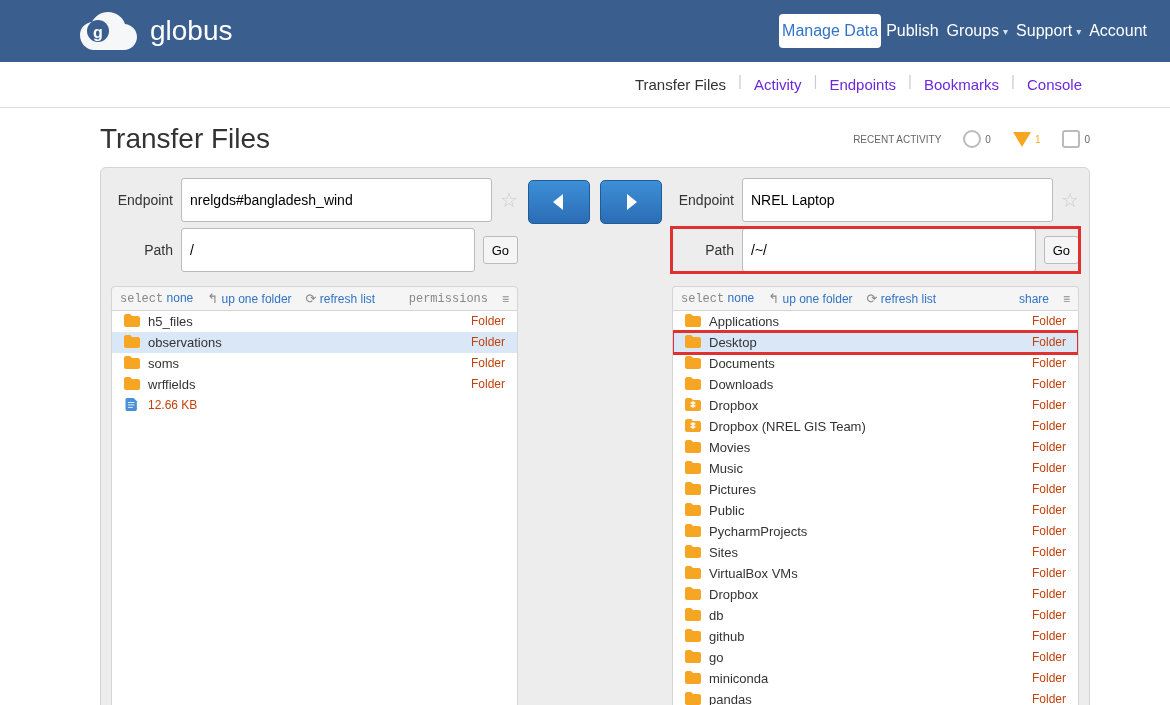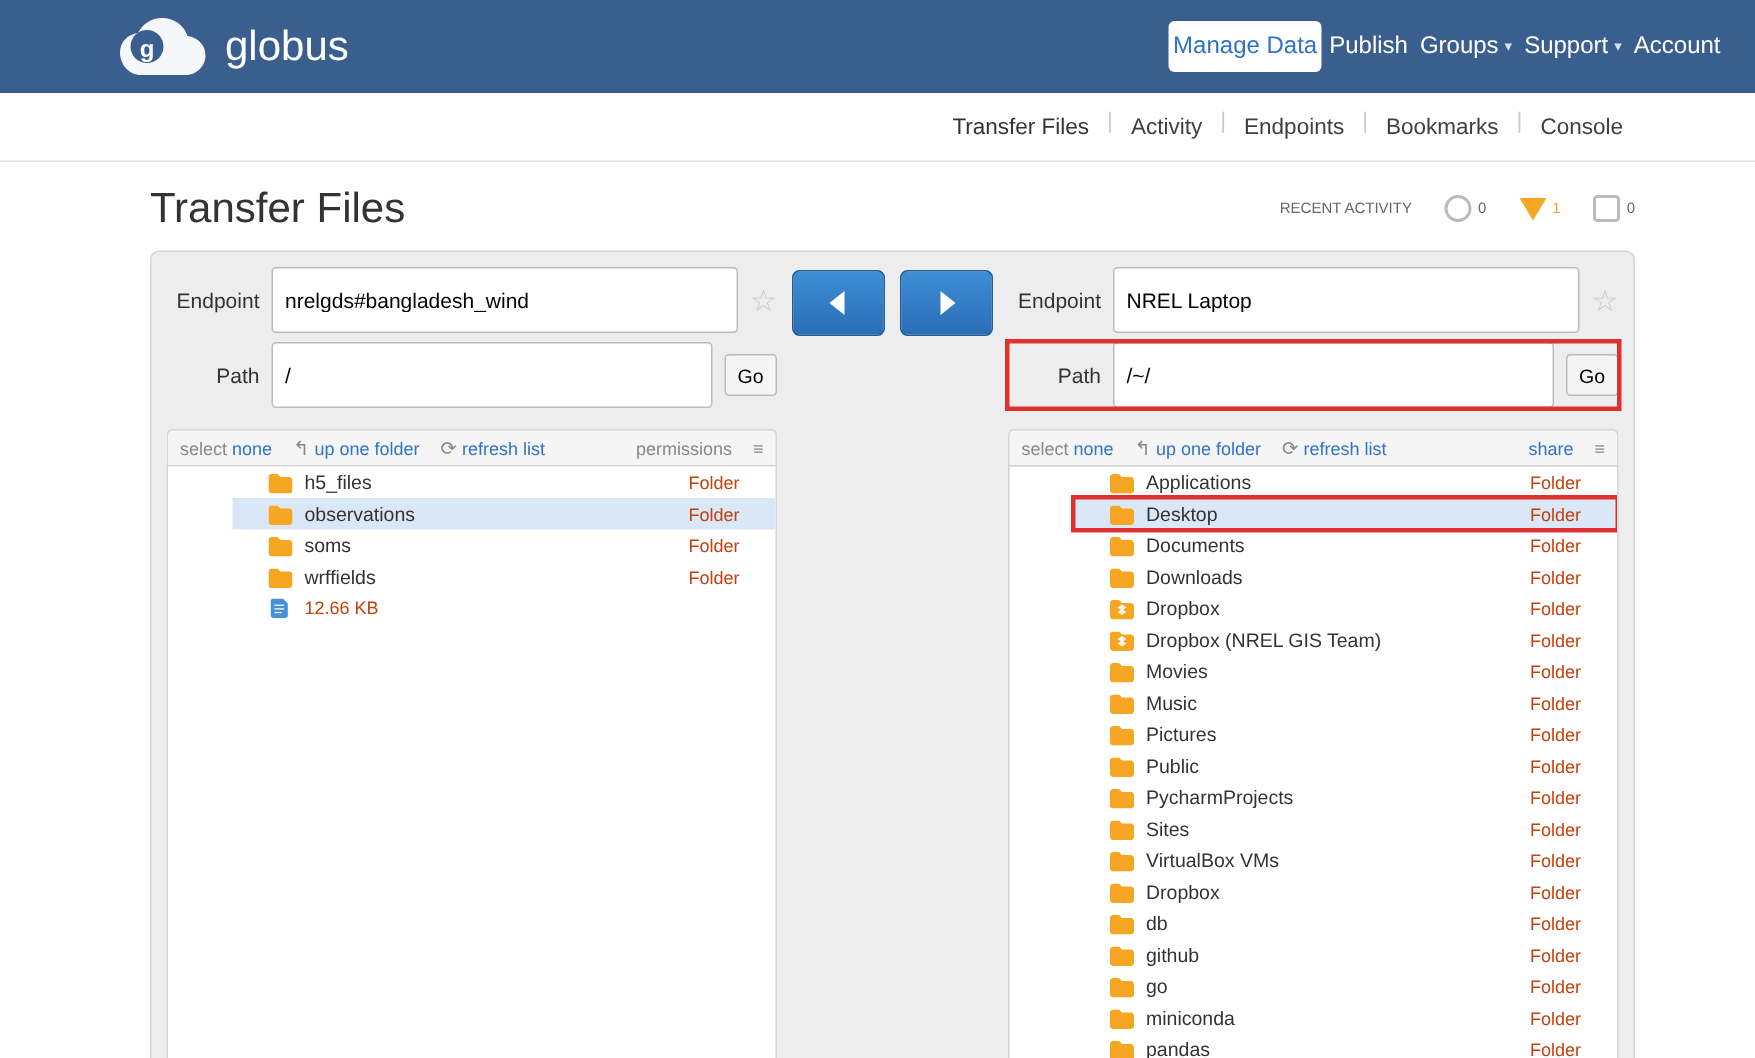--- a/index.html
+++ b/index.html
@@ -7,21 +7,21 @@
   
   .header { background: #3a5f8f; height: 62px; display: flex; align-items: center; padding: 0 20px 0 80px; }
   .logo { display: flex; align-items: center; color: #fff; font-size: 28px; font-weight: 300; }
   .logo-icon { width: 60px; height: 38px; margin-right: 10px; position: relative; }
   .nav { margin-left: auto; display: flex; align-items: center; gap: 2px; }
   .nav-item { color: #fff; padding: 8px 3px; font-size: 16px; cursor: pointer; border-radius: 4px; display: flex; align-items: center; }
   .nav-item.active { background: #fff; color: #3173c6; }
   .nav-item .caret { margin-left: 4px; font-size: 10px; opacity: 0.8; }
   
   .subnav { border-bottom: 1px solid #ddd; padding: 10px 80px 10px 0; display: flex; justify-content: flex-end; gap: 4px; font-size: 15px; }
-  .subnav-item { color: #404040; padding: 4px 8px; cursor: pointer; }
+  .subnav-item { color: #6d28d9; padding: 4px 8px; cursor: pointer; }
   .subnav-item.active { color: #333; }
   .subnav-sep { color: #ccc; }
   
   .content { padding: 15px 80px 0 100px; }
   .title-row { display: flex; align-items: center; justify-content: space-between; margin-bottom: 12px; }
   .page-title { font-size: 28px; font-weight: 400; color: #333; }
   .recent-activity { display: flex; align-items: center; gap: 22px; font-size: 10px; color: #666; margin-left: 10px; }
   .activity-item { display: flex; align-items: center; gap: 4px; }
   .activity-circle { width: 18px; height: 18px; border: 2px solid #bbb; border-radius: 50%; }
   .activity-triangle { width: 0; height: 0; border-left: 9px solid transparent; border-right: 9px solid transparent; border-top: 15px solid #f6a623; }
@@ -35,27 +35,27 @@
   .text-input { flex: 1; border: 1px solid #bbb; border-radius: 3px; padding: 5px 8px; font-size: 14px; background: #fff; height: 44px; }
   .star { color: #ccc; font-size: 20px; cursor: pointer; }
   .go-btn { border: 1px solid #bbb; border-radius: 3px; padding: 4px 8px; background: #f5f5f5; font-size: 13px; cursor: pointer; height: 28px; }
   
   .transfer-arrows { display: flex; flex-direction: column; align-items: center; justify-content: flex-start; gap: 0; padding-top: 2px; }
   .arrow-group { display: flex; gap: 10px; }
   .arrow-btn { width: 62px; height: 44px; background: linear-gradient(#3d8fd6, #2b6db5); border: 1px solid #1f5a9a; border-radius: 5px; display: flex; align-items: center; justify-content: center; cursor: pointer; color: #fff; font-size: 20px; }
   
   .list-toolbar { background: #f5f5f5; border: 1px solid #d5d5d5; border-bottom: none; border-radius: 4px 4px 0 0; padding: 4px 8px; display: flex; align-items: center; gap: 14px; font-size: 12px; color: #888; }
   .list-toolbar .tb-link { color: #3173c6; cursor: pointer; }
-  .list-toolbar .tb-label { color: #888; }
+  .list-toolbar .tb-label { color: #888; font-family: Liberation Mono, monospace; }
   .list-toolbar .tb-icon { color: #888; font-size: 13px; }
   .list-toolbar .spacer { flex: 1; }
   .list-toolbar .menu-icon { color: #888; cursor: pointer; }
   
   .file-list { border: 1px solid #d5d5d5; background: #fff; height: 412px; overflow-y: auto; border-radius: 0 0 4px 4px; }
-  .file-row { display: flex; align-items: flex-end; padding: 3px 24px; font-size: 13px; cursor: pointer; margin-left: 43px; }
+  .file-row { display: flex; align-items: flex-start; padding: 3px 12px; font-size: 13px; cursor: pointer; }
   .file-row.selected { background: #d9e7f7; }
   .file-icon { width: 16px; height: 13px; margin-right: 8px; flex-shrink: 0; }
   .folder-svg { fill: #f6a623; }
   .file-svg { fill: #4a90d9; }
   .file-name { flex: 1; color: #333; }
   .file-type { color: #c2410c; font-size: 12px; }
   
   .highlight-red { outline: 3px solid #e03030; outline-offset: -1px; }
 </style>
 </head>

